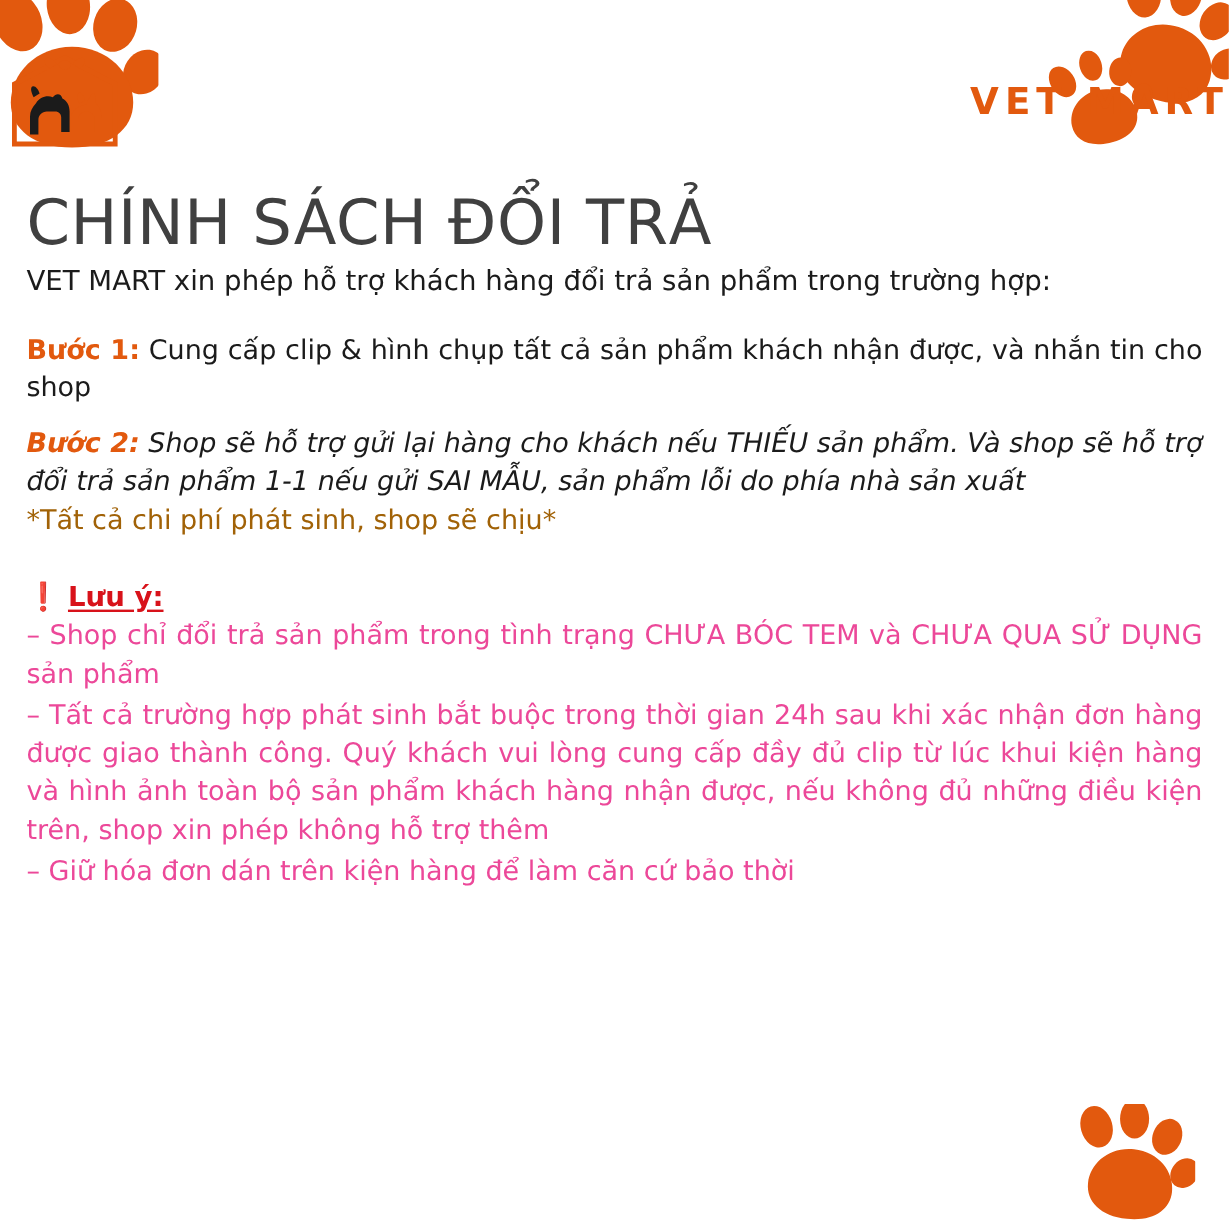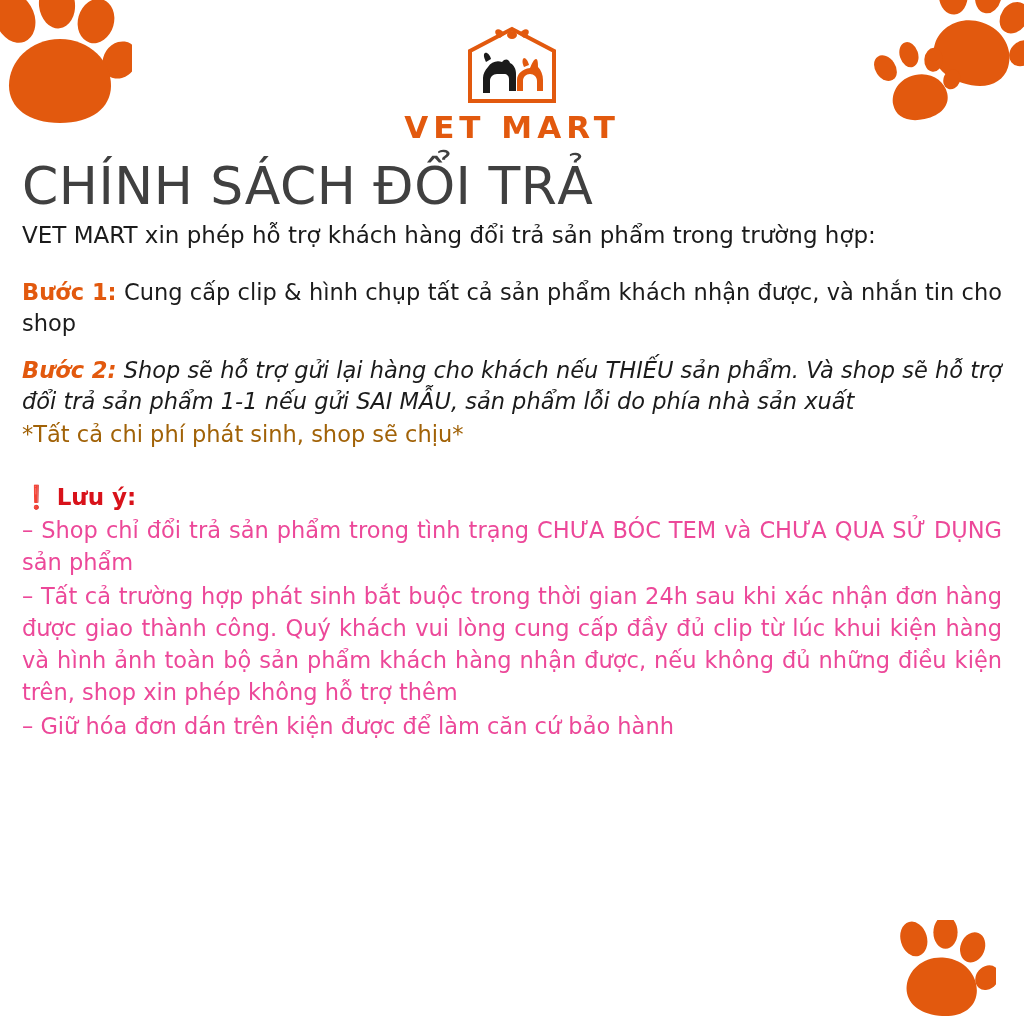--- a/index.html
+++ b/index.html
@@ -27,23 +27,23 @@
   .paw-tl { left: -18px; top: -12px; }
   .paw-tr { right: -10px; top: -20px; }
   .paw-tr2 { right: 62px; top: 42px; }
   .paw-br { right: 28px; bottom: -6px; }
 
   
   .header {
     position: relative;
     height: 150px;
     display: flex;
-    flex-direction: column;
+    flex-direction: row;
     align-items: center;
-    justify-content: center;
+    justify-content: space-between;
     padding-top: 18px;
   }
   .logo-mark {
     width: 108px;
     height: 84px;
     position: relative;
   }
   .brand {
     font-family: "DejaVu Sans", "Liberation Sans", sans-serif;
     font-weight: bold;
@@ -97,20 +97,21 @@
     font-size: 23px;
     color: #D8121A;
     font-weight: 600;
   }
   .warn-head .bang {
     color: #D8121A;
     font-weight: 700;
     margin-right: 6px;
   }
   .warn-head .warn-text {
+    text-decoration: underline;
     text-underline-offset: 3px;
   }
 
   .bullet {
     font-size: 22.5px;
     line-height: 1.42;
     color: #ec4899;
     margin: 2px 0 0 0;
     text-align: justify;
     text-justify: inter-word;
@@ -209,15 +210,15 @@
   </p>
 
   <p class="note-line">*Tất cả chi phí phát sinh, shop sẽ chịu*</p>
 
   <p class="warn-head">
     <span class="bang">❗</span><span class="warn-text">Lưu ý:</span>
   </p>
 
   <p class="bullet">– Shop chỉ đổi trả sản phẩm trong tình trạng CHƯA BÓC TEM và CHƯA QUA SỬ DỤNG sản phẩm</p>
   <p class="bullet">– Tất cả trường hợp phát sinh bắt buộc trong thời gian 24h sau khi xác nhận đơn hàng được giao thành công. Quý khách vui lòng cung cấp đầy đủ clip từ lúc khui kiện hàng và hình ảnh toàn bộ sản phẩm khách hàng nhận được, nếu không đủ những điều kiện trên, shop xin phép không hỗ trợ thêm</p>
-  <p class="bullet last">– Giữ hóa đơn dán trên kiện được để làm căn cứ bảo hành</p>
+  <p class="bullet last">– Giữ hóa đơn dán trên kiện hàng để làm căn cứ bảo thời</p>
 
 </main>
 
 </body></html>

